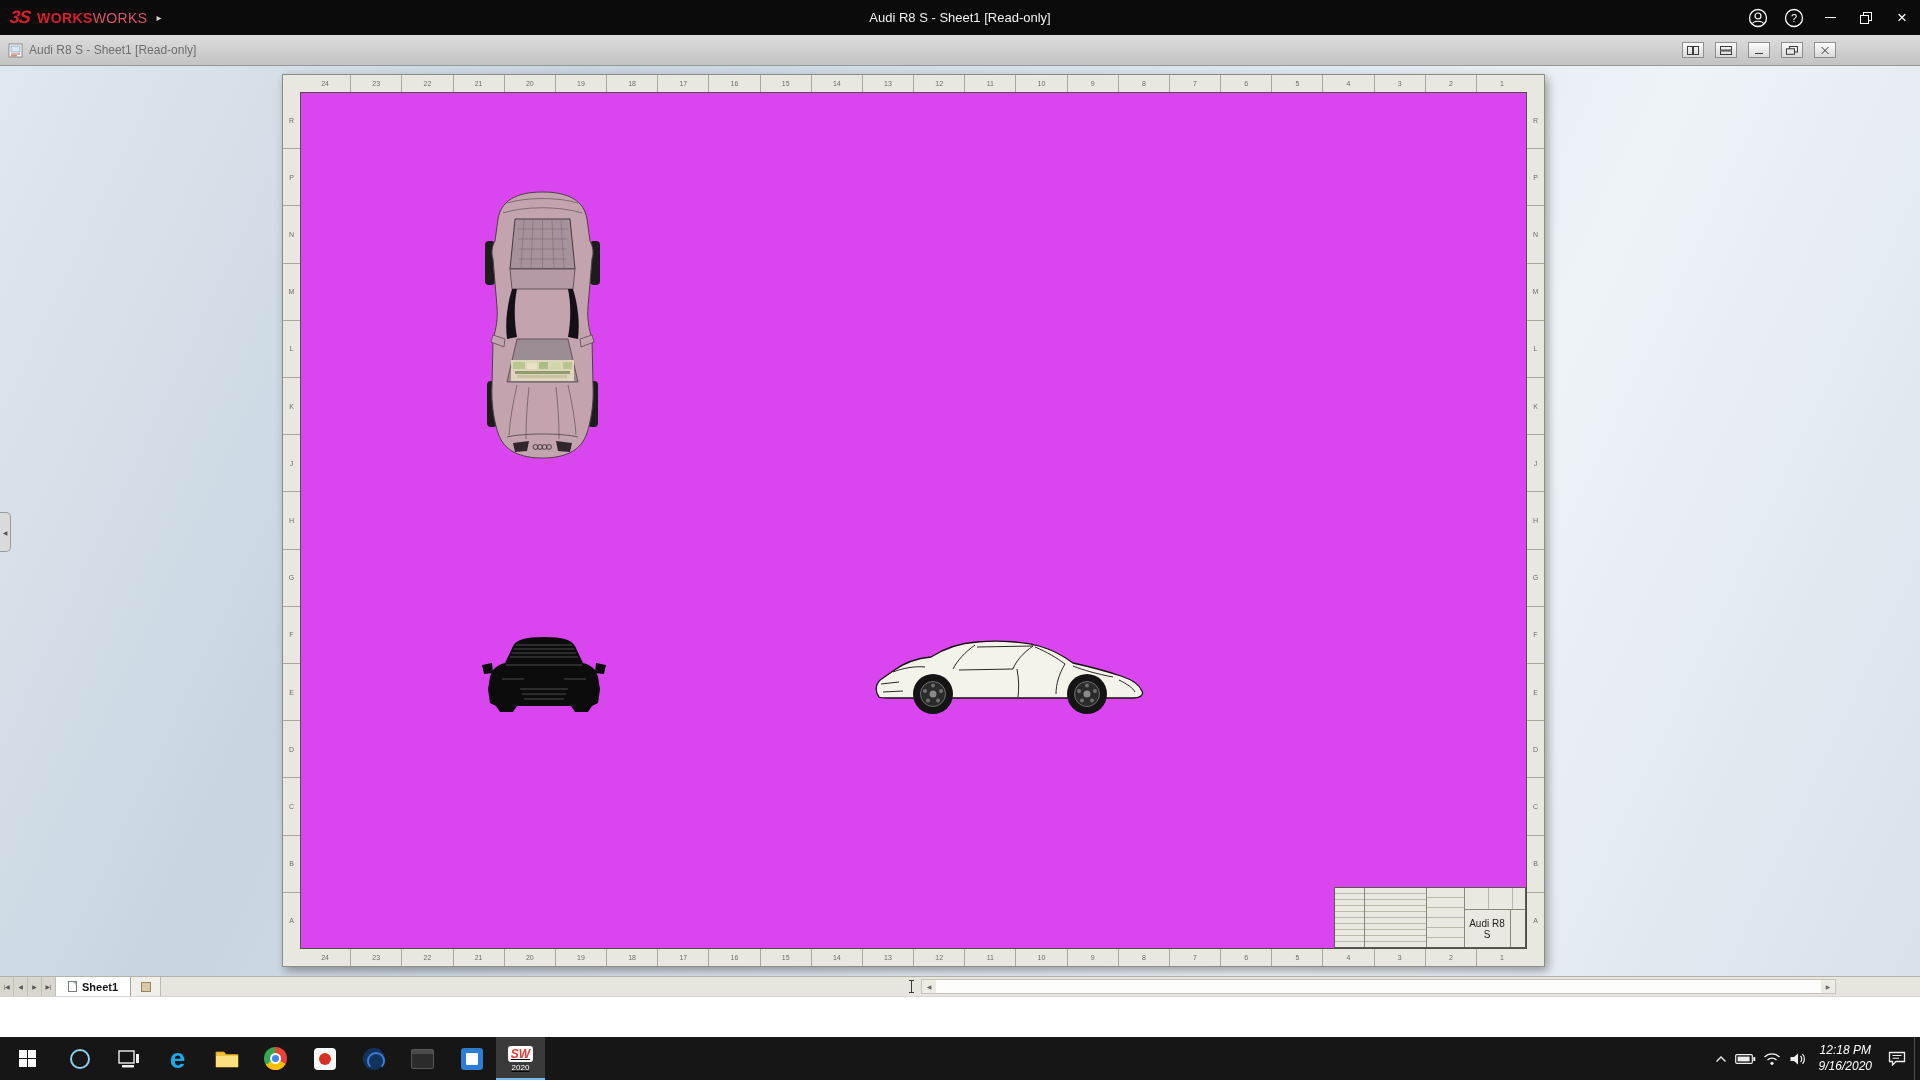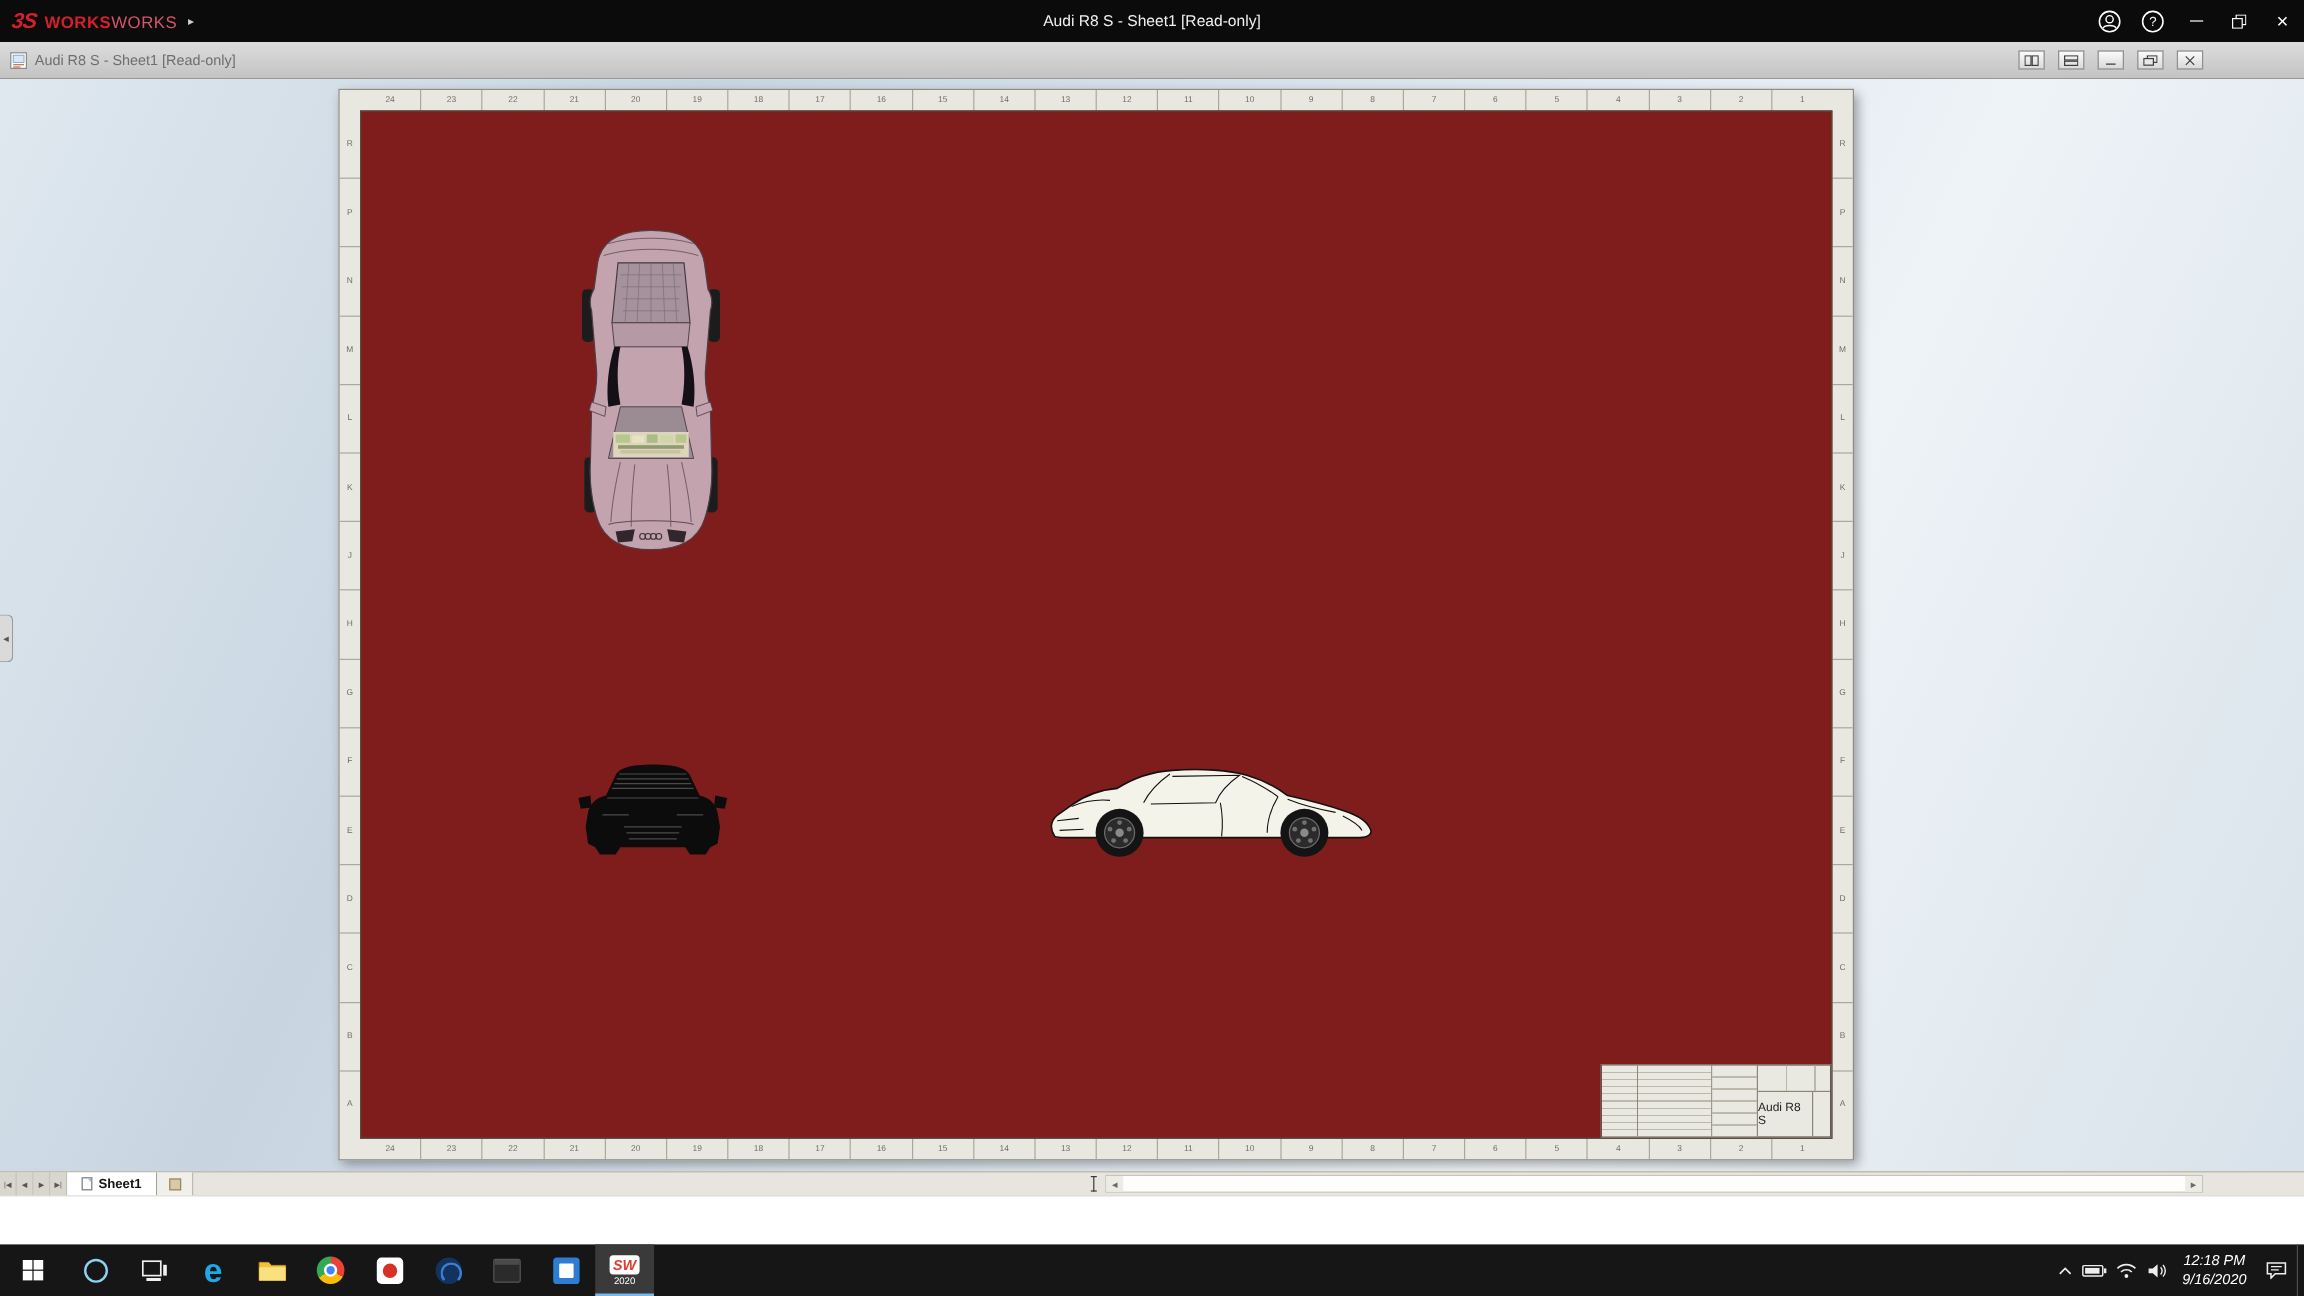--- a/index.html
+++ b/index.html
@@ -21,21 +21,21 @@
   
   .doc-titlebar { height:31px; background:linear-gradient(#dddddd,#c3c3c3); border-bottom:1px solid #979797; display:flex; align-items:center; padding:0 84px 0 8px; gap:6px; font-size:12px; color:#6e6e6e; }
   .doc-btns { margin-left:auto; display:flex; gap:11px; }
   .doc-btn { width:22px; height:16px; border:1px solid #8f8f8f; background:linear-gradient(#fbfbfb,#d9d9d9); display:flex; align-items:center; justify-content:center; padding:0; }
 
   
   .viewport { position:relative; height:910px; background:linear-gradient(115deg,#dfe8ef 0%, #c8d5e1 25%, #dae4ed 50%, #eef3f7 72%, #d8e2ea 100%); }
   .flyout-tab { position:absolute; left:0; top:446px; width:11px; height:40px; background:#dadada; border:1px solid #9a9a9a; border-left:none; border-radius:0 5px 5px 0; display:flex; align-items:center; justify-content:center; font-size:6px; color:#555; }
 
   .sheet { position:absolute; left:282px; top:8px; width:1263px; height:893px; background:#e9e8e0; border:1px solid #8f8c82; box-shadow:3px 4px 9px rgba(0,0,0,.35); }
-  .paper { position:absolute; inset:17px; border:1.5px solid #514e46; background:#7f1d1d; }
+  .paper { position:absolute; inset:17px; border:1.5px solid #514e46; background:#d946ef;text-align:center; }
   .ruler { position:absolute; display:flex; overflow:hidden; }
   #ruler-top    { left:17px; right:17px; top:0;    height:17px; }
   #ruler-bottom { left:17px; right:17px; bottom:0; height:17px; }
   #ruler-left   { top:17px; bottom:17px; left:0;  width:17px; flex-direction:column; }
   #ruler-right  { top:17px; bottom:17px; right:0; width:17px; flex-direction:column; }
   .ruler-cell { flex:1; display:flex; align-items:center; justify-content:center; font-size:7px; color:#6f6c62; }
   #ruler-top .ruler-cell, #ruler-bottom .ruler-cell { border-left:1px solid #aba89b; }
   #ruler-top .ruler-cell:first-child, #ruler-bottom .ruler-cell:first-child { border-left:none; }
   #ruler-left .ruler-cell, #ruler-right .ruler-cell { border-top:1px solid #aba89b; }
   #ruler-left .ruler-cell:first-child, #ruler-right .ruler-cell:first-child { border-top:none; }
@@ -75,21 +75,21 @@
 
   
   .taskbar { height:43px; background:#161616; display:flex; align-items:center; color:#fff; }
   .tb-start { width:55px; height:43px; display:flex; align-items:center; justify-content:center; background:transparent; border:none; }
   .win-logo { display:grid; grid-template-columns:8px 8px; grid-template-rows:8px 8px; gap:1.5px; }
   .win-logo span { background:#fdfdfd; }
   .tb-search { width:343px; height:31px; background:#fff; border:1px solid #7a7a7a; display:flex; align-items:center; padding-left:10px; gap:8px; }
   .tb-search input { border:none; outline:none; flex:1; font-size:13px; color:#333; font-family:"Liberation Sans", sans-serif; background:transparent; }
   .tb-search input::placeholder { color:#5a5a5a; }
   .task-icon { width:49px; height:43px; display:flex; flex-direction:column; align-items:center; justify-content:center; background:transparent; border:none; padding:0; }
-  .task-icon.running { background:#3a3a3a; box-shadow:inset 0 -2px 0 #76b9ed; }
+  .task-icon.running { background:#3a3a3a; box-shadow:inset 0 -2px 0 #76b9ed;text-decoration:underline; }
   .cortana-ring { width:20px; height:20px; border:2px solid #8ed0f0; border-radius:50%; }
   .edge-e { font-size:28px; font-weight:700; color:#1fa8e6; line-height:1; }
   .chrome-icon { width:23px; height:23px; border-radius:50%; background:conic-gradient(#ea4335 0 33%, #fbbc05 33% 66%, #34a853 66% 100%); position:relative; }
   .chrome-icon::after { content:""; position:absolute; inset:6px; background:#4285f4; border:2.5px solid #fff; border-radius:50%; }
   .appicon-red { width:22px; height:22px; border-radius:4px; background:#fff; position:relative; }
   .appicon-red::after { content:""; position:absolute; inset:5px; background:#d93025; border-radius:50%; }
   .appicon-navy { width:22px; height:22px; border-radius:50%; background:#12335e; position:relative; }
   .appicon-navy::after { content:""; position:absolute; left:4px; top:4px; width:14px; height:14px; border:2px solid #3f7fd1; border-radius:50%; border-bottom-color:transparent; }
   .appicon-dark { width:23px; height:20px; background:#2b2b2b; border:1px solid #555; border-radius:2px; position:relative; }
   .appicon-dark::after { content:""; position:absolute; left:0; right:0; top:0; height:4px; background:#4a4a4a; }

